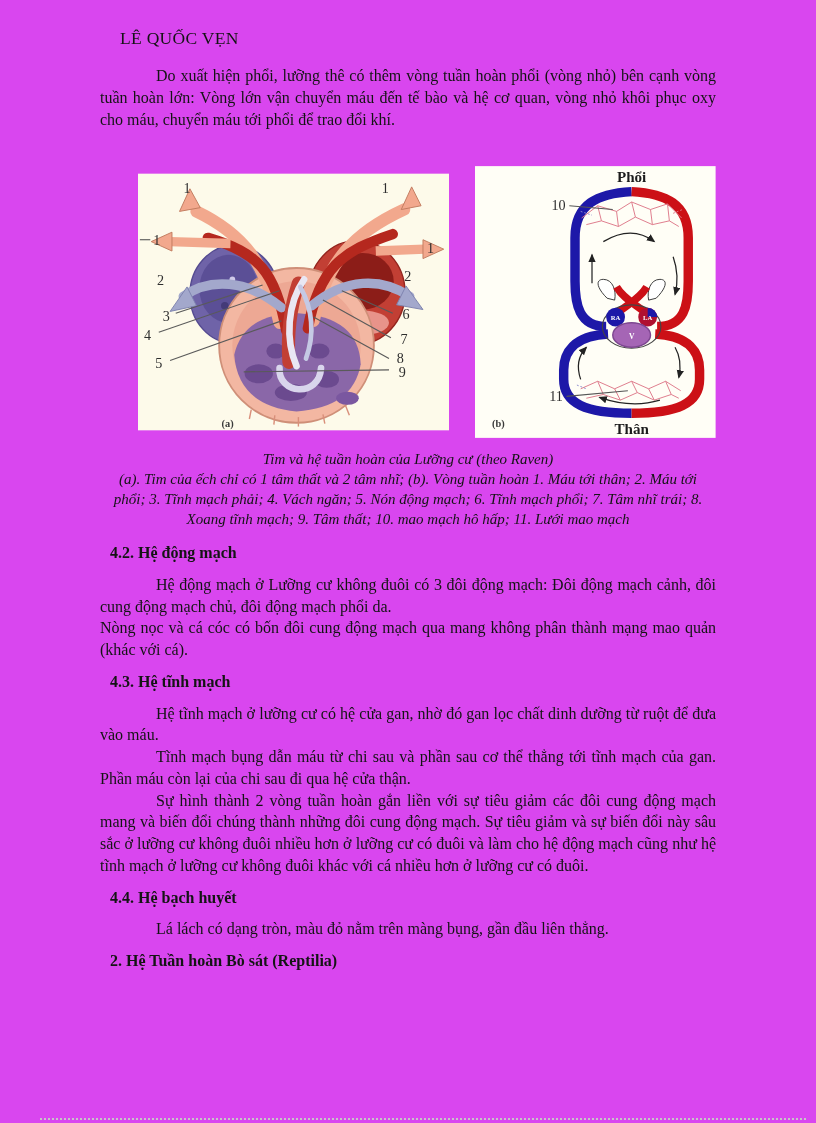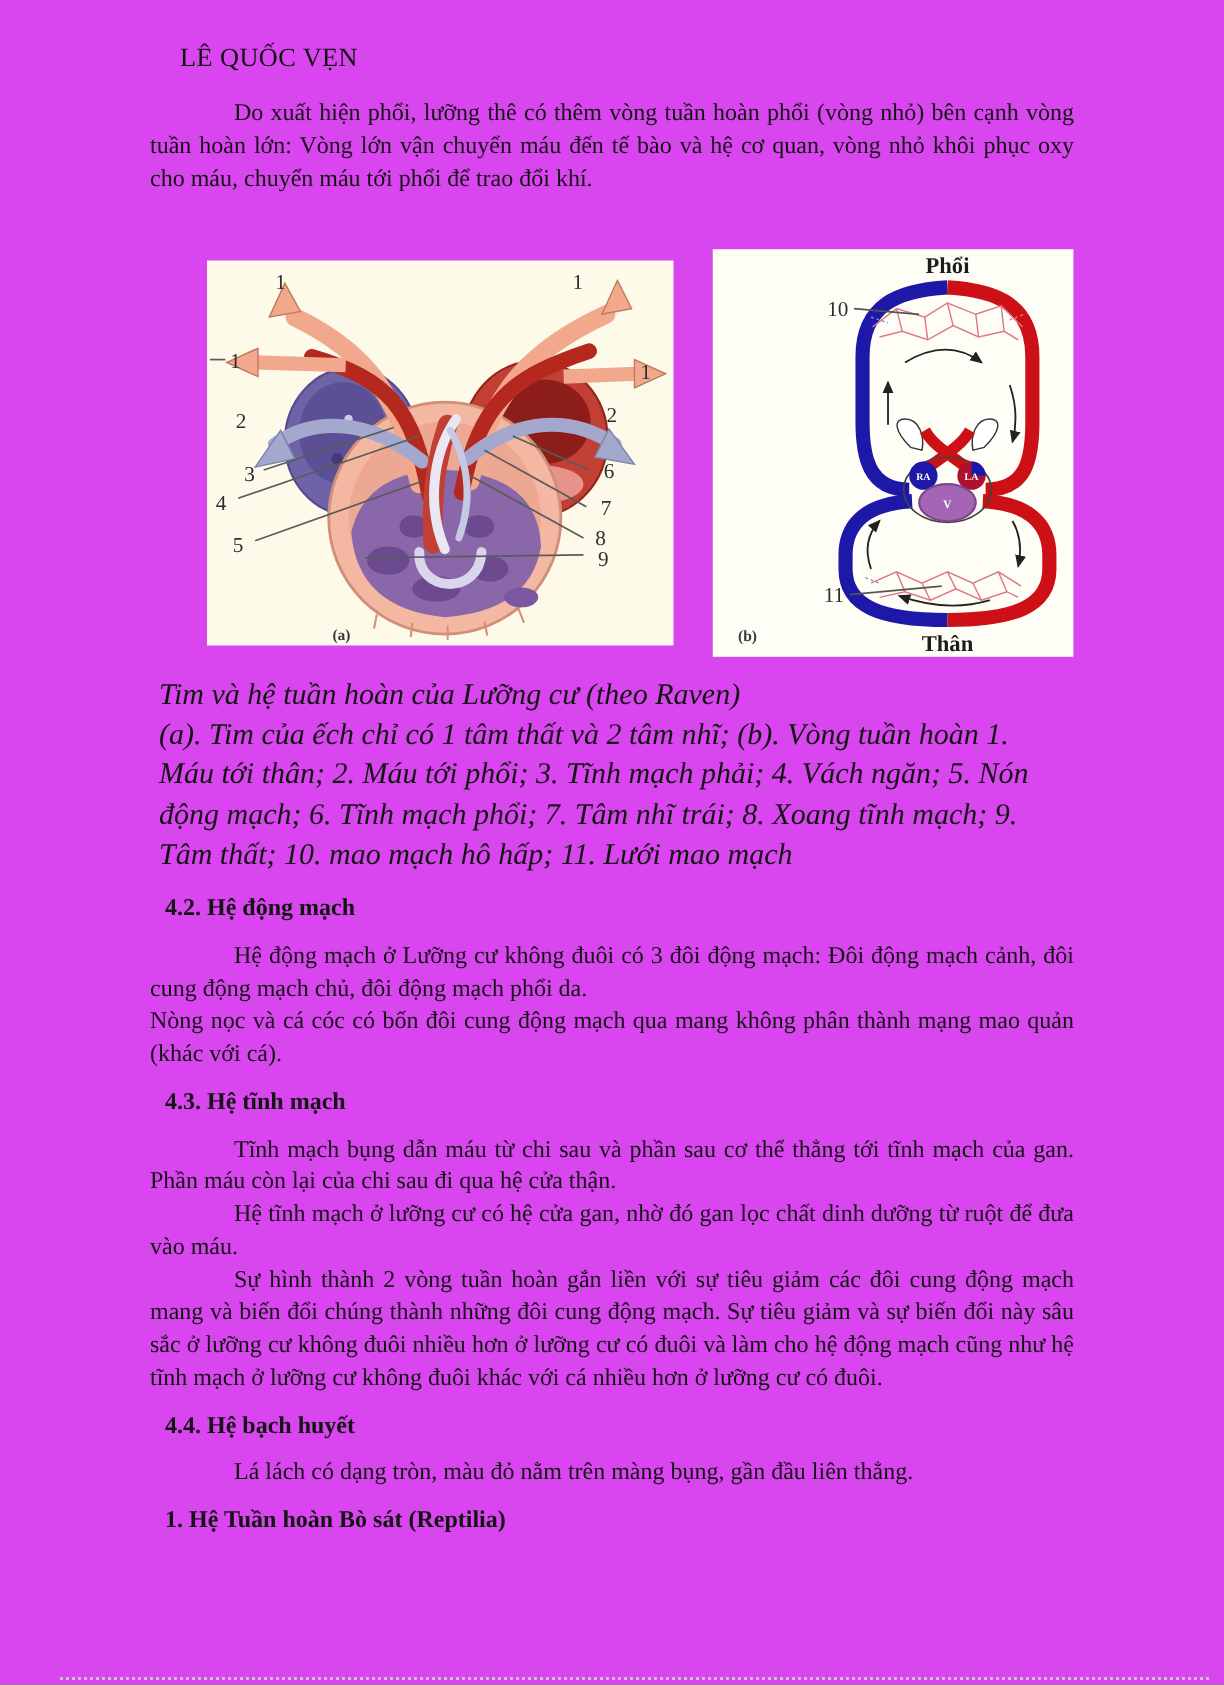--- a/index.html
+++ b/index.html
@@ -13,21 +13,21 @@
   .doc-header { display:flex; justify-content:space-between; align-items:baseline;
     font-size:17.5px; padding-left:20px; }
   .doc-header .hdr { white-space:nowrap; letter-spacing:.3px; }
   .body-text { font-size:16px; line-height:1.36; text-align:justify; }
   p { margin:0; }
   .p-indent { text-indent:56px; }
   .sec-heading { font-size:16px; font-weight:bold; margin:10px; line-height:1.36; }
   .intro { margin-top:16px; }
   .figure-row { display:flex; align-items:flex-start; gap:26px; margin:28px 0 2px 38px; }
   .fig-a { margin-top:8px; }
-  .fig-caption { font-style:italic; font-size:20px;
+  .fig-caption { text-align:center; font-style:italic; font-size:15px;
     line-height:1.33; margin:4px 6px 12px 6px; }
   .sections { margin-top:2px; }
   .bottom-rule { position:absolute; left:40px; right:10px; bottom:3px;
     border-top:2px dotted #c6c6c6; height:0; }
   svg text { font-family:"Liberation Serif","DejaVu Serif",serif; }
   .fig-num { font-size:15px; fill:#2e2e2e; }
   .fig-panel { font-size:11px; font-weight:bold; fill:#3a3a3a; }
   .organ-label { font-size:16px; font-weight:bold; fill:#1c1c1c; }
   .chamber-label { font-size:7px; font-weight:bold; fill:#ffffff; }
 </style>
@@ -212,24 +212,24 @@
     <div>(a). Tim của ếch chỉ có 1 tâm thất và 2 tâm nhĩ; (b). Vòng tuần hoàn 1. Máu tới thân; 2. Máu tới phổi; 3. Tĩnh mạch phải; 4. Vách ngăn; 5. Nón động mạch; 6. Tĩnh mạch phổi; 7. Tâm nhĩ trái; 8. Xoang tĩnh mạch; 9. Tâm thất; 10. mao mạch hô hấp; 11. Lưới mao mạch</div>
   </div>
 
   <div class="sections body-text">
 
     <h3 class="sec-heading">4.2. Hệ động mạch</h3>
     <p class="p-indent">Hệ động mạch ở Lưỡng cư không đuôi có 3 đôi động mạch: Đôi động mạch cảnh, đôi cung động mạch chủ, đôi động mạch phổi da.</p>
     <p>Nòng nọc và cá cóc có bốn đôi cung động mạch qua mang không phân thành mạng mao quản (khác với cá).</p>
 
     <h3 class="sec-heading">4.3. Hệ tĩnh mạch</h3>
+    <p class="p-indent">Hệ tĩnh mạch ở lưỡng cư có hệ cửa gan, nhờ đó gan lọc chất dinh dưỡng từ ruột để đưa vào máu.</p>
     <p class="p-indent">Tĩnh mạch bụng dẫn máu từ chi sau và phần sau cơ thể thẳng tới tĩnh mạch của gan. Phần máu còn lại của chi sau đi qua hệ cửa thận.</p>
-    <p class="p-indent">Hệ tĩnh mạch ở lưỡng cư có hệ cửa gan, nhờ đó gan lọc chất dinh dưỡng từ ruột để đưa vào máu.</p>
     <p class="p-indent">Sự hình thành 2 vòng tuần hoàn gắn liền với sự tiêu giảm các đôi cung động mạch mang và biến đổi chúng thành những đôi cung động mạch. Sự tiêu giảm và sự biến đổi này sâu sắc ở lưỡng cư không đuôi nhiều hơn ở lưỡng cư có đuôi và làm cho hệ động mạch cũng như hệ tĩnh mạch ở lưỡng cư không đuôi khác với cá nhiều hơn ở lưỡng cư có đuôi.</p>
 
     <h3 class="sec-heading">4.4. Hệ bạch huyết</h3>
     <p class="p-indent">Lá lách có dạng tròn, màu đỏ nằm trên màng bụng, gần đầu liên thẳng.</p>
 
-    <h3 class="sec-heading">1. Hệ Tuần hoàn Bò sát (Reptilia)</h3>
+    <h3 class="sec-heading">2. Hệ Tuần hoàn Bò sát (Reptilia)</h3>
   </div>
 
   <div class="bottom-rule"></div>
 </div>
 
 </body></html>

